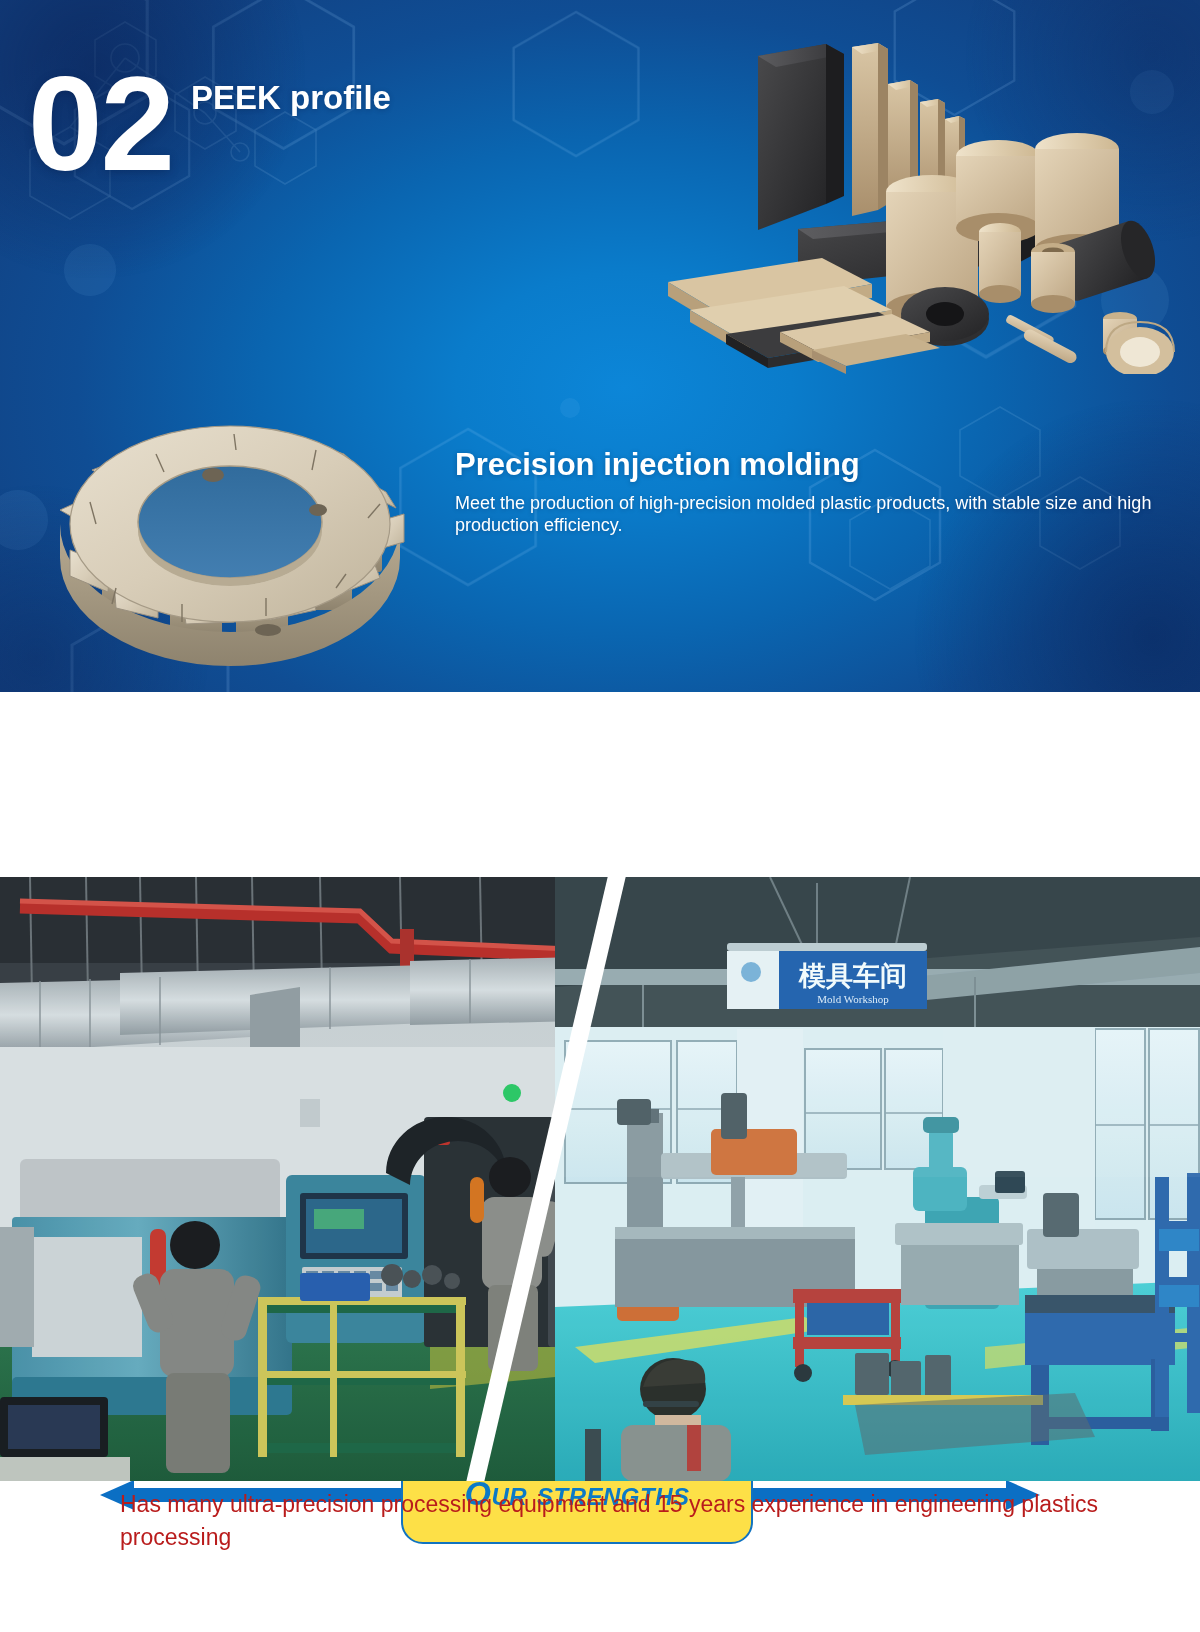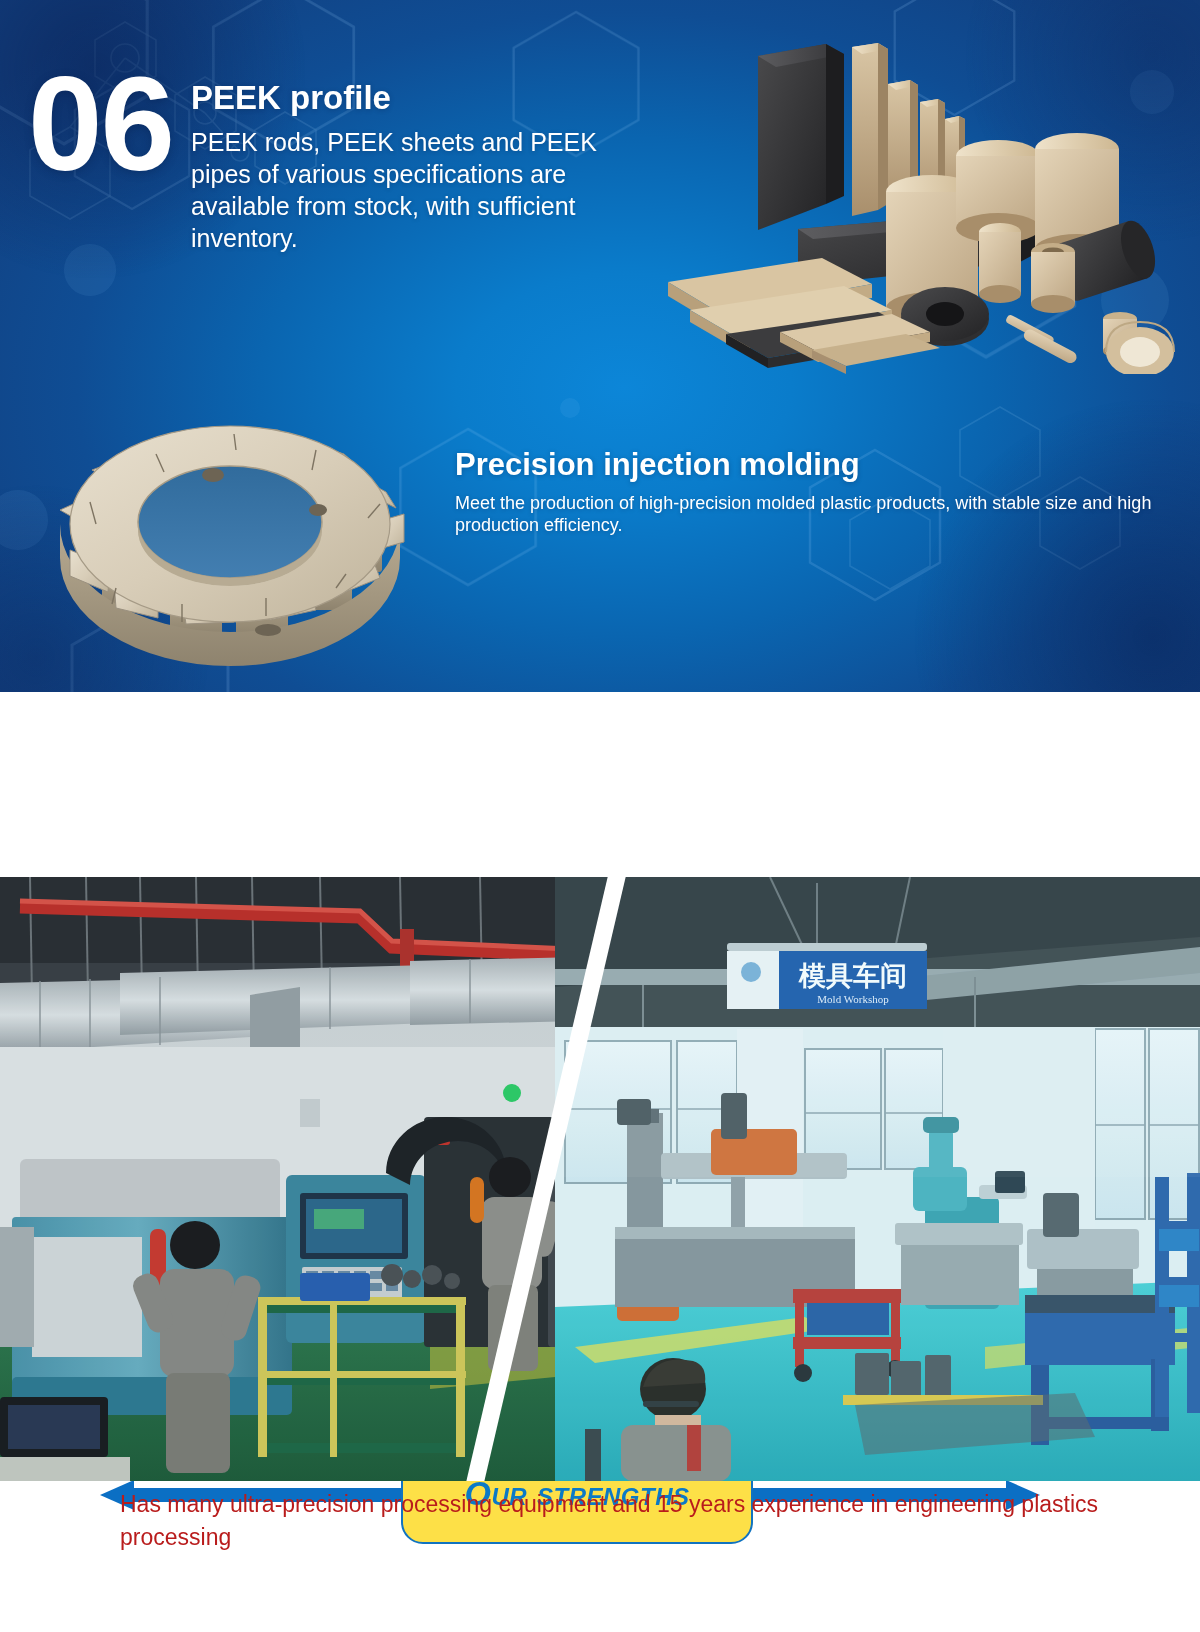--- a/index.html
+++ b/index.html
@@ -295,24 +295,23 @@
         <polygon points="150,318 262,300 300,318 188,338" fill="#dcc9a8"></polygon>
         <polygon points="150,318 188,338 188,348 150,328" fill="#b8a07b"></polygon>
         <polygon points="188,338 300,318 300,328 188,348" fill="#c2ab85"></polygon>
         <polygon points="182,336 276,320 310,334 216,352" fill="#c7b18c"></polygon>
         <polygon points="182,336 216,352 216,360 182,344" fill="#a89070"></polygon>
       </g>
     </svg>
   </div>
 
   <div class="blk03">
-    <div class="bignum">06</div>
+    <div class="bignum">02</div>
     <div class="txtcol">
       <div class="h-title">PEEK profile</div>
-      <div class="h-body">PEEK rods, PEEK sheets and PEEK pipes of various specifications are available from stock, with sufficient inventory.</div>
     </div>
   </div>
 
   <div class="gearwrap">
     <svg viewBox="0 0 400 280" width="400" height="280">
       <defs>
         <linearGradient id="gTop" x1="0" y1="0" x2="1" y2="1">
           <stop offset="0" stop-color="#e8e0cf"></stop>
             <stop offset="0.5" stop-color="#d8cdb8"></stop>
             <stop offset="1" stop-color="#c0b49c"></stop>

